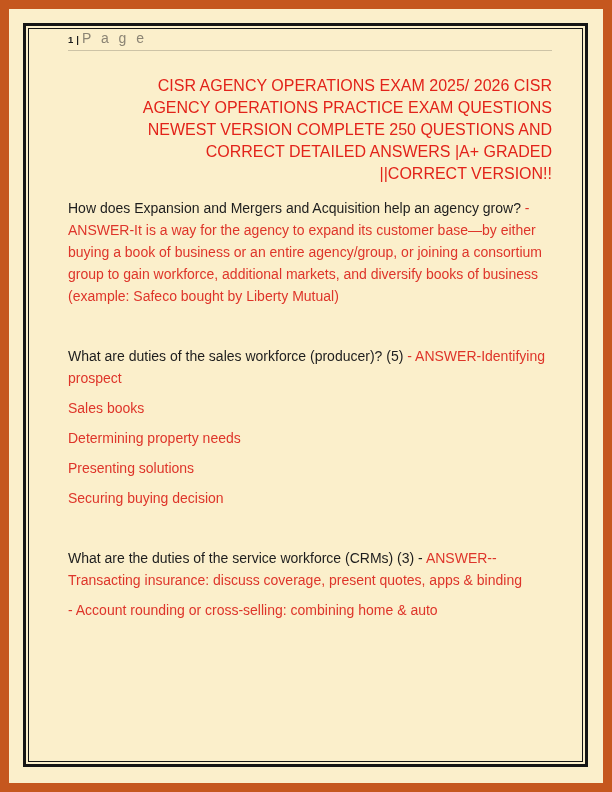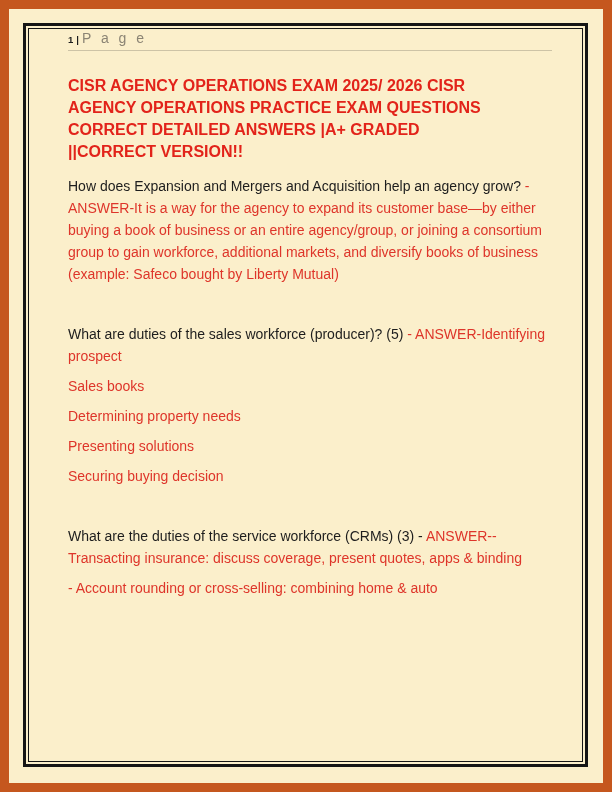--- a/index.html
+++ b/index.html
@@ -43,23 +43,23 @@
     color: #1d1d1d;
     border-bottom: 1px solid #CDC3A6;
     padding-bottom: 7px;
     margin-bottom: 24px;
     height: 13px;
   }
   .page-num { font-weight: bold; color: #1d1d1d; }
   .sep { font-weight: bold; color: #1d1d1d; margin: 0 3px; }
   .page-label { letter-spacing: 3px; font-size: 14px; color: #8B8474; }
   .title {
-    text-align: left;
+    text-align: right;
     color: #E2231A;
-    font-weight: bold;
+    font-weight: normal;
     font-size: 16px;
     line-height: 22px;
     margin-bottom: 12px;
   }
   .title div { white-space: nowrap; }
   .para {
     font-size: 14px;
     line-height: 22px;
     margin: 0 0 8px 0;
     color: #1d1d1d;
@@ -80,20 +80,21 @@
 
   <div class="content">
 
     <div class="header-line">
       <span class="page-num">1</span><span class="sep">|</span><span class="page-label">P a g e</span>
     </div>
 
     <div class="title">
       <div>CISR AGENCY OPERATIONS EXAM 2025/ 2026 CISR</div>
       <div>AGENCY OPERATIONS PRACTICE EXAM QUESTIONS</div>
+      <div>NEWEST VERSION COMPLETE 250 QUESTIONS AND</div>
       <div>CORRECT DETAILED ANSWERS |A+ GRADED</div>
       <div>||CORRECT VERSION!!</div>
     </div>
 
     <p class="para"><span class="q">How does Expansion and Mergers and Acquisition help an agency grow? </span><span class="ans">- ANSWER-It is a way for the agency to expand its customer base—by either buying a book of business or an entire agency/group, or joining a consortium group to gain workforce, additional markets, and diversify books of business (example: Safeco bought by Liberty Mutual)</span></p>
 
     <p class="para spacer"></p>
 
     <p class="para"><span class="q">What are duties of the sales workforce (producer)? (5) </span><span class="ans">- ANSWER-Identifying prospect</span></p>
 

